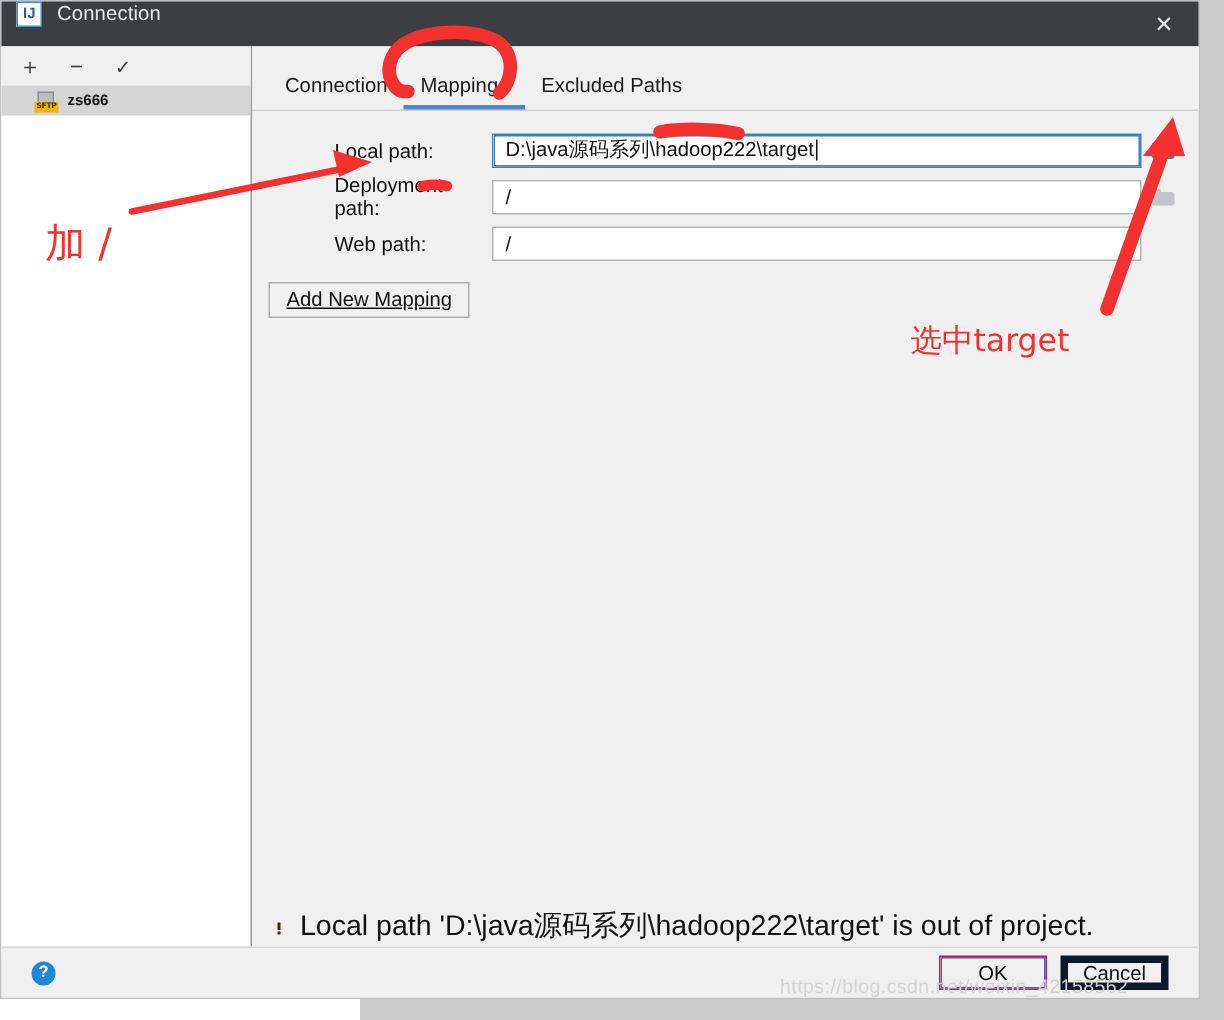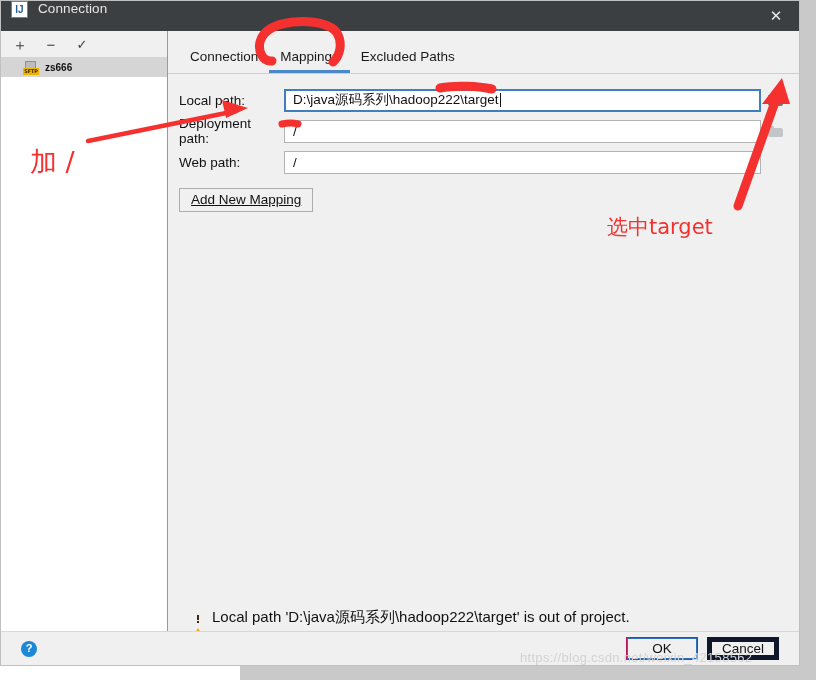--- a/index.html
+++ b/index.html
@@ -137,20 +137,21 @@
     content:"";position:absolute;left:0;right:0;bottom:0;
     height:3px;background:#4a88c7;
   }
 
   
   #form{position:relative;padding:12px 0 0 0;}
   .row{
     display:flex;align-items:center;
     height:28px;margin-bottom:3px;
     padding-left:11px;
+    margin-left:44px;
   }
   .row .lbl{
     width:105px;flex:0 0 105px;
     font-size:13.5px;color:#111;
   }
   .row .field{
     flex:1 1 auto;height:23px;
     background:#ffffff;
     border:1px solid #b4b4b4;
     box-sizing:border-box;
@@ -201,22 +202,22 @@
     cursor:default;
     text-decoration:underline;
   }
   #add-new-mapping u{text-decoration:underline;}
 
   
   #warning{
     position:absolute;left:0;bottom:0;
     width:100%;height:36px;
     display:flex;align-items:center;
-    padding-left:23px;box-sizing:border-box;
-    font-size:15px;color:#111;
+    padding-left:11px;box-sizing:border-box;
+    font-size:19px;color:#111;
   }
   .warn-icon{
     width:14px;height:13px;margin-right:7px;position:relative;flex:0 0 14px;
   }
   .warn-icon .tri{
     width:0;height:0;border-left:7px solid transparent;
     border-right:7px solid transparent;border-bottom:12px solid #f0a30a;
   }
   .warn-icon .bang{
     position:absolute;left:6px;top:4px;width:2px;height:5px;background:#3a2b00;

